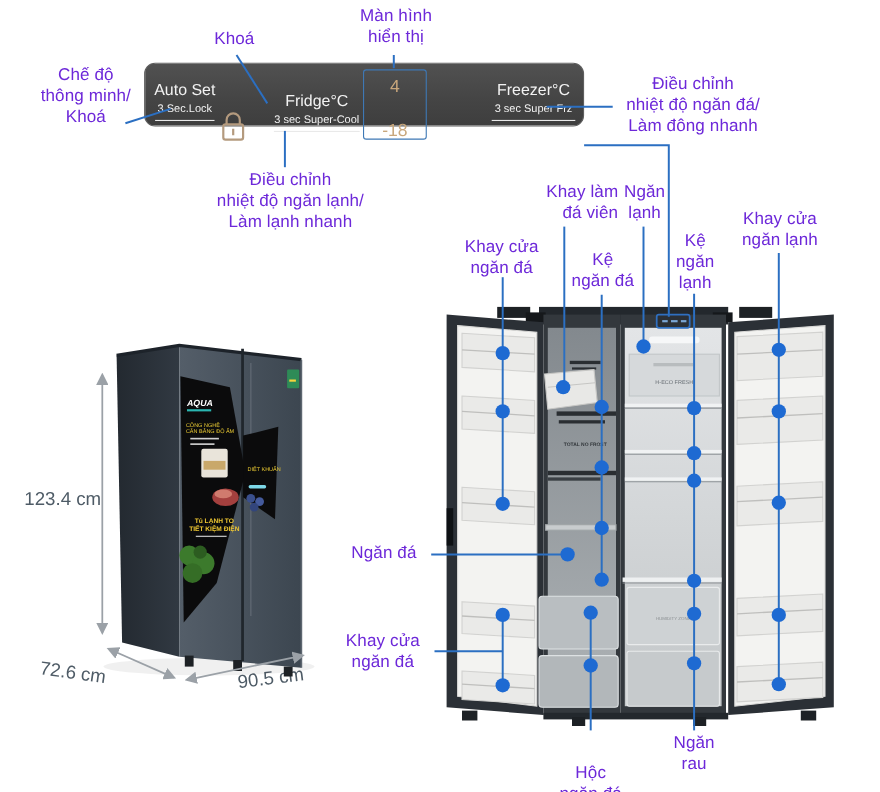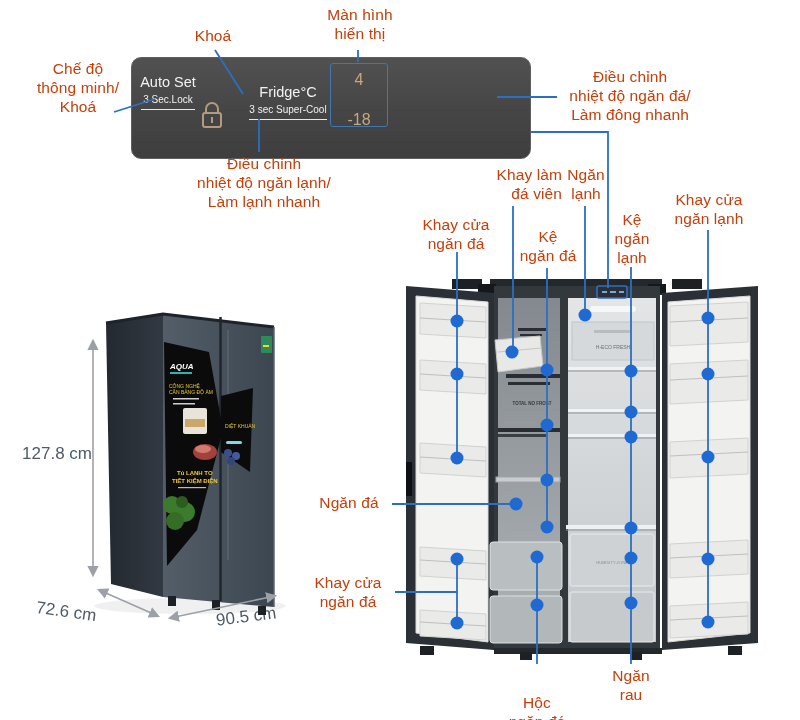--- a/index.html
+++ b/index.html
@@ -2,29 +2,29 @@
 <html><head>
 <meta charset="utf-8">
 <style>
   html,body{margin:0;padding:0;}
   body{
     width:800px;height:720px;position:relative;background:#ffffff;
     font-family:"Liberation Sans","DejaVu Sans",sans-serif;
     overflow:hidden;
   }
   .callout{
-    position:absolute;color:#c2410c;font-size:15.5px;line-height:1.22;
+    position:absolute;color:#6d28d9;font-size:15.5px;line-height:1.22;
     text-align:center;white-space:pre-line;letter-spacing:.1px;
   }
   .dim-label{
     position:absolute;color:#4e5b66;font-size:17px;white-space:nowrap;
   }
   
   .panel{
-    position:absolute;left:131px;top:57px;width:400px;height:102px;
+    position:absolute;left:131px;top:57px;width:400px;height:58px;
     background:linear-gradient(180deg,#515151 0%,#454545 55%,#3e3e3e 100%);
     border:1px solid #5e5e5e;border-radius:10px;box-sizing:border-box;
   }
   .panel .blk{position:absolute;text-align:center;color:#f2f2f2;}
   .panel .t1{font-size:14.5px;font-weight:500;}
   .panel .t2{font-size:10px;margin-top:4px;}
   .panel .ul{height:0;border-bottom:1.6px solid #e9e9e9;margin:4px auto 0 auto;}
   .disp{
     position:absolute;left:198px;top:5px;width:58px;height:64px;
     border:1.6px solid #3e78b5;border-radius:3px;box-sizing:border-box;
@@ -55,20 +55,25 @@
     <div class="t1">Fridge°C</div>
     <div class="t2">3 sec Super-Cool</div>
     <div class="ul" style="width:78px;"></div>
   </div>
 
   <div class="disp">
     <div class="dv1">4</div>
     <div class="dv2">-18</div>
   </div>
 
+  <div class="blk" style="left:308px;top:16px;width:90px;">
+    <div class="t1">Freezer°C</div>
+    <div class="t2">3 sec Super Frz</div>
+    <div class="ul" style="width:76px;"></div>
+  </div>
 </div>
 
 <div class="callout" style="left:183px;top:27px;width:60px;">Khoá</div>
 <div class="callout" style="left:320px;top:6px;width:80px;">Màn hình
 hiển thị</div>
 <div class="callout" style="left:18px;top:60px;width:120px;">Chế độ
 thông minh/
 Khoá</div>
 <div class="callout" style="left:554px;top:68px;width:152px;">Điều chỉnh
 nhiệt độ ngăn đá/
@@ -92,21 +97,21 @@
 ngăn lạnh</div>
 
 <div class="callout" style="left:307px;top:494px;width:84px;">Ngăn đá</div>
 <div class="callout" style="left:304px;top:574px;width:88px;">Khay cửa
 ngăn đá</div>
 <div class="callout" style="left:487px;top:694px;width:100px;">Hộc
 ngăn đá</div>
 <div class="callout" style="left:596px;top:667px;width:70px;">Ngăn
 rau</div>
 
-<div class="dim-label" style="left:8px;top:444px;width:84px;text-align:right;">127.8 cm</div>
+<div class="dim-label" style="left:8px;top:444px;width:84px;text-align:right;">123.4 cm</div>
 <div class="dim-label" style="left:36px;top:602px;transform:rotate(8deg);">72.6 cm</div>
 <div class="dim-label" style="left:216px;top:607px;transform:rotate(-7deg);">90.5 cm</div>
 
 <svg id="closed-fridge" style="left:0;top:280px;" width="320" height="400" viewBox="0 280 320 400">
   <defs>
     <linearGradient id="gFront" x1="0" y1="0" x2="1" y2="0">
       <stop offset="0" stop-color="#545e69"></stop>
         <stop offset="1" stop-color="#3c4650"></stop>
     </linearGradient>
     <linearGradient id="gSide" x1="0" y1="0" x2="1" y2="0">

